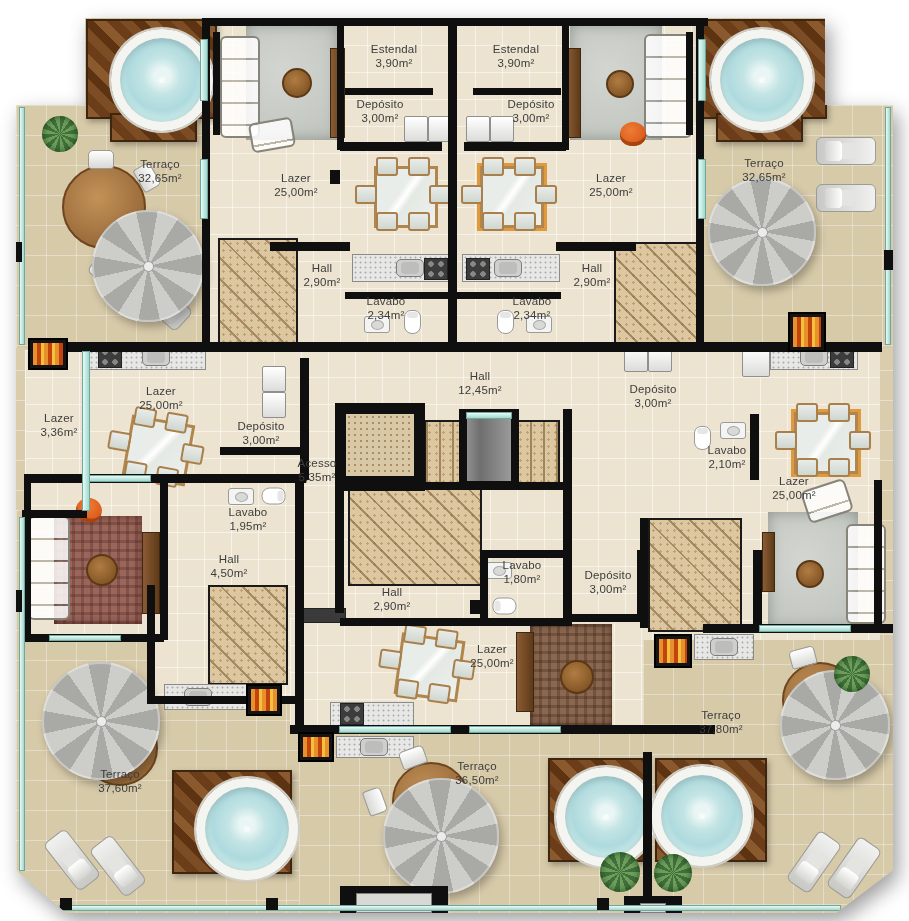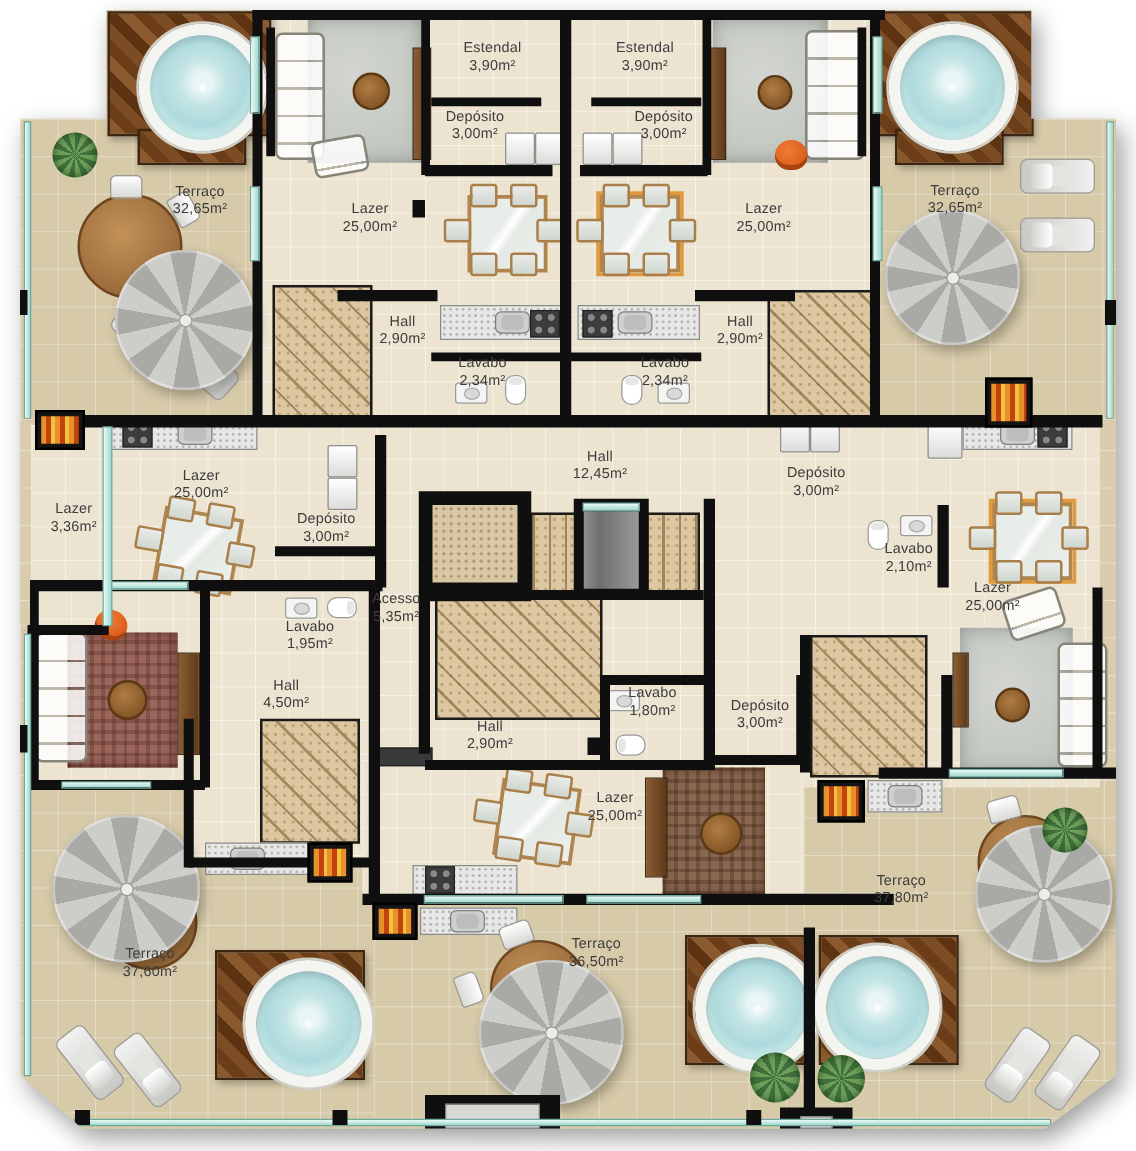--- a/index.html
+++ b/index.html
@@ -1,18 +1,18 @@
 <!DOCTYPE html>
 <html><head>
 <meta charset="utf-8">
 <style>
   html,body{margin:0;padding:0;background:#fff;}
   .stage{position:relative;width:909px;height:921px;background:#fff;overflow:hidden;
          font-family:"Liberation Sans",sans-serif;}
-  .shadow{position:absolute;inset:0;filter:drop-shadow(5px 8px 10px rgba(0,0,0,.38));}
+  .shadow{position:absolute;inset:0;filter:drop-shadow(5px 8px 10px rgba(0,0,0,.38));margin-top:10px;}
   .plan{position:absolute;inset:0;
         clip-path:polygon(85px 8px,825px 8px,825px 95px,893px 95px,893px 860px,836px 903px,66px 903px,16px 860px,16px 95px,85px 95px);
         background-color:#d9cdae;
         background-image:linear-gradient(rgba(255,255,255,.38) 1px,transparent 1px),
                          linear-gradient(90deg,rgba(255,255,255,.38) 1px,transparent 1px);
         background-size:30px 30px;}
   .plan > div, .plan > span{position:absolute;}
   .ter{background-color:#d7caa9;background-image:linear-gradient(rgba(255,255,255,.35) 1px,transparent 1px),linear-gradient(90deg,rgba(255,255,255,.35) 1px,transparent 1px);background-size:30px 30px;}
   .room{background-color:#ece4d0;background-image:linear-gradient(rgba(255,255,255,.5) 1px,transparent 1px),linear-gradient(90deg,rgba(255,255,255,.5) 1px,transparent 1px);background-size:27px 27px;}
   .wall{background:#0f0f0f;z-index:30;}
@@ -413,21 +413,21 @@
           <span>3,00m²</span>
         </div>
     <div class="lbl" style="left:727px;top:447px">
           <span>Lavabo</span>
           <span>2,10m²</span>
         </div>
     <div class="lbl" style="left:794px;top:478px">
           <span>Lazer</span>
           <span>25,00m²</span>
         </div>
-    <div class="lbl" style="left:317px;top:487px">
+    <div class="lbl" style="left:317px;top:460px">
           <span>Acesso</span>
           <span>5,35m²</span>
         </div>
     <div class="lbl" style="left:248px;top:509px">
           <span>Lavabo</span>
           <span>1,95m²</span>
         </div>
     <div class="lbl" style="left:229px;top:556px">
           <span>Hall</span>
           <span>4,50m²</span>

